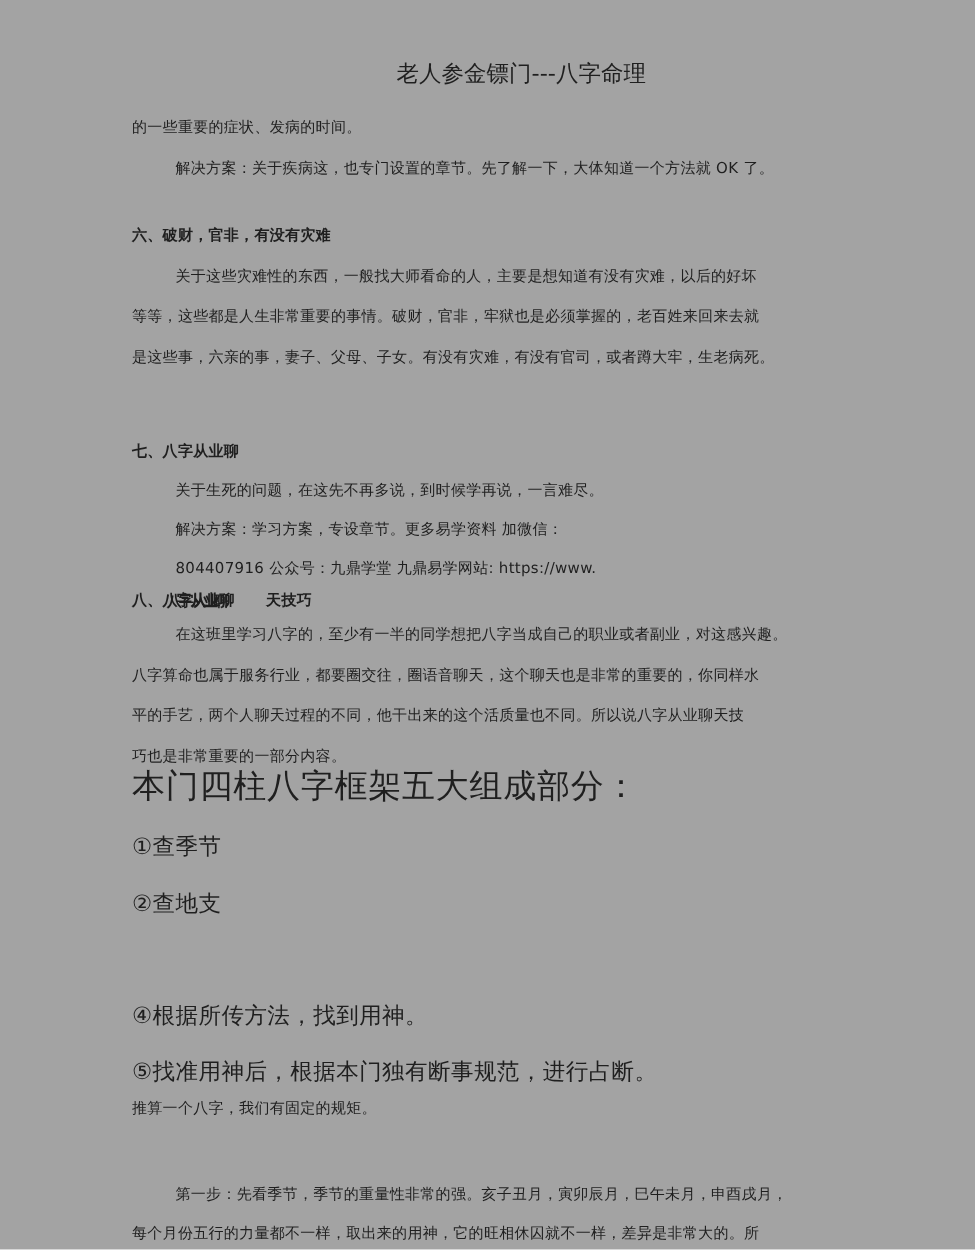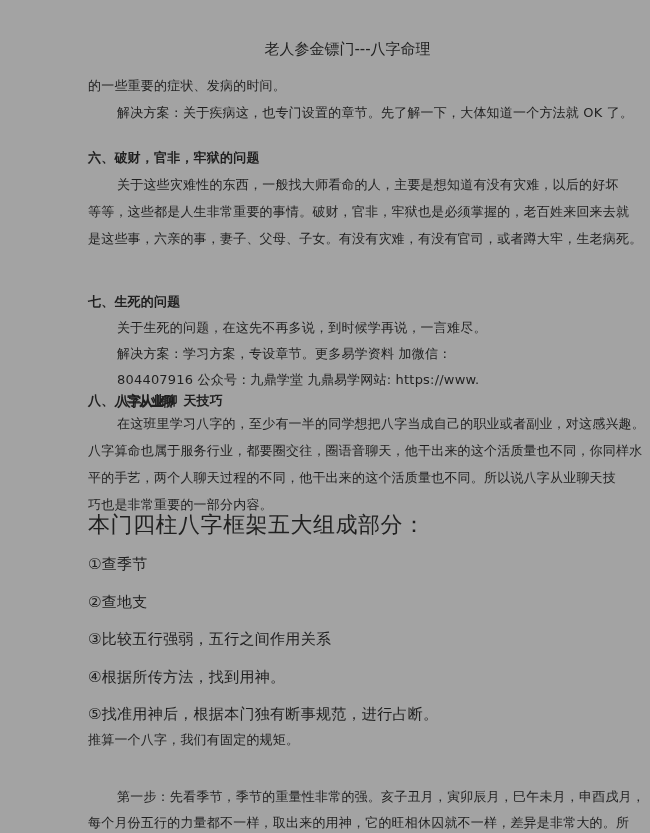--- a/index.html
+++ b/index.html
@@ -8,21 +8,21 @@
     width:650px;
     height:833px;
     background:#a3a3a3;
     color:#1f1f1f;
     font-family:"DejaVu Sans", sans-serif;
     overflow:hidden;
   }
   .line {
     position:absolute;
     white-space:nowrap;
-    font-size:13px;
+    font-size:10px;
     line-height:16px;
     letter-spacing:0.2px;
   }
   .doc-title {
     position:absolute;
     left:88px;
     top:40px;
     width:519px;
     text-align:center;
     font-size:15px;
@@ -65,42 +65,41 @@
 </head>
 <body>
 
 <div class="page">
 
   <div class="doc-title">老人参金镖门---八字命理</div>
 
   <div class="line" style="left:88px; top:78px;">的一些重要的症状、发病的时间。</div>
   <div class="line" style="left:117px; top:105px;">解决方案：关于疾病这，也专门设置的章节。先了解一下，大体知道一个方法就 OK 了。</div>
 
-  <div class="line heading" style="left:88px; top:150px;">六、破财，官非，牢狱的问题</div>
+  <div class="line heading" style="left:88px; top:150px;">六、破财，官非，有没有灾难</div>
   <div class="line" style="left:117px; top:177px;">关于这些灾难性的东西，一般找大师看命的人，主要是想知道有没有灾难，以后的好坏</div>
   <div class="line" style="left:88px; top:204px;">等等，这些都是人生非常重要的事情。破财，官非，牢狱也是必须掌握的，老百姓来回来去就</div>
   <div class="line" style="left:88px; top:231px;">是这些事，六亲的事，妻子、父母、子女。有没有灾难，有没有官司，或者蹲大牢，生老病死。</div>
 
-  <div class="line heading" style="left:88px; top:294px;">七、生死的问题</div>
+  <div class="line heading" style="left:88px; top:294px;">七、八字从业聊</div>
   <div class="line" style="left:117px; top:320px;">关于生死的问题，在这先不再多说，到时候学再说，一言难尽。</div>
   <div class="line" style="left:117px; top:346px;">解决方案：学习方案，专设章节。更多易学资料 加微信：</div>
   <div class="line" style="left:117px; top:372px;">804407916 公众号：九鼎学堂 九鼎易学网站: https://www.</div>
 
   <div class="line heading" style="left:88px; top:393px;">
     <span>八、</span><span class="overlap-wrap"><span class="overlap-layer">八字从业聊</span><span class="overlap-layer shifted">八字从业聊</span></span><span>天技巧</span>
   </div>
   <div class="line" style="left:117px; top:416px;">在这班里学习八字的，至少有一半的同学想把八字当成自己的职业或者副业，对这感兴趣。</div>
-  <div class="line" style="left:88px; top:443px;">八字算命也属于服务行业，都要圈交往，圈语音聊天，他干出来的这个活质量也不同，你同样水</div>
+  <div class="line" style="left:88px; top:443px;">八字算命也属于服务行业，都要圈交往，圈语音聊天，这个聊天也是非常的重要的，你同样水</div>
   <div class="line" style="left:88px; top:470px;">平的手艺，两个人聊天过程的不同，他干出来的这个活质量也不同。所以说八字从业聊天技</div>
   <div class="line" style="left:88px; top:497px;">巧也是非常重要的一部分内容。</div>
 
   <div class="big-heading" style="left:88px; top:512px;">本门四柱八字框架五大组成部分：</div>
   <div class="list-item" style="left:88px; top:553px;">①查季节</div>
   <div class="list-item" style="left:88px; top:591px;">②查地支</div>
-  <div class="list-item" style="left:88px; top:628px;">③比较五行强弱，五行之间作用关系</div>
   <div class="list-item" style="left:88px; top:666px;">④根据所传方法，找到用神。</div>
   <div class="list-item" style="left:88px; top:703px;text-align:center;">⑤找准用神后，根据本门独有断事规范，进行占断。</div>
 
   <div class="line" style="left:88px; top:732px;">推算一个八字，我们有固定的规矩。</div>
   <div class="line" style="left:117px; top:789px;">第一步：先看季节，季节的重量性非常的强。亥子丑月，寅卯辰月，巳午未月，申酉戌月，</div>
   <div class="line" style="left:88px; top:815px;">每个月份五行的力量都不一样，取出来的用神，它的旺相休囚就不一样，差异是非常大的。所</div>
 
 </div>
 
 </body></html>

